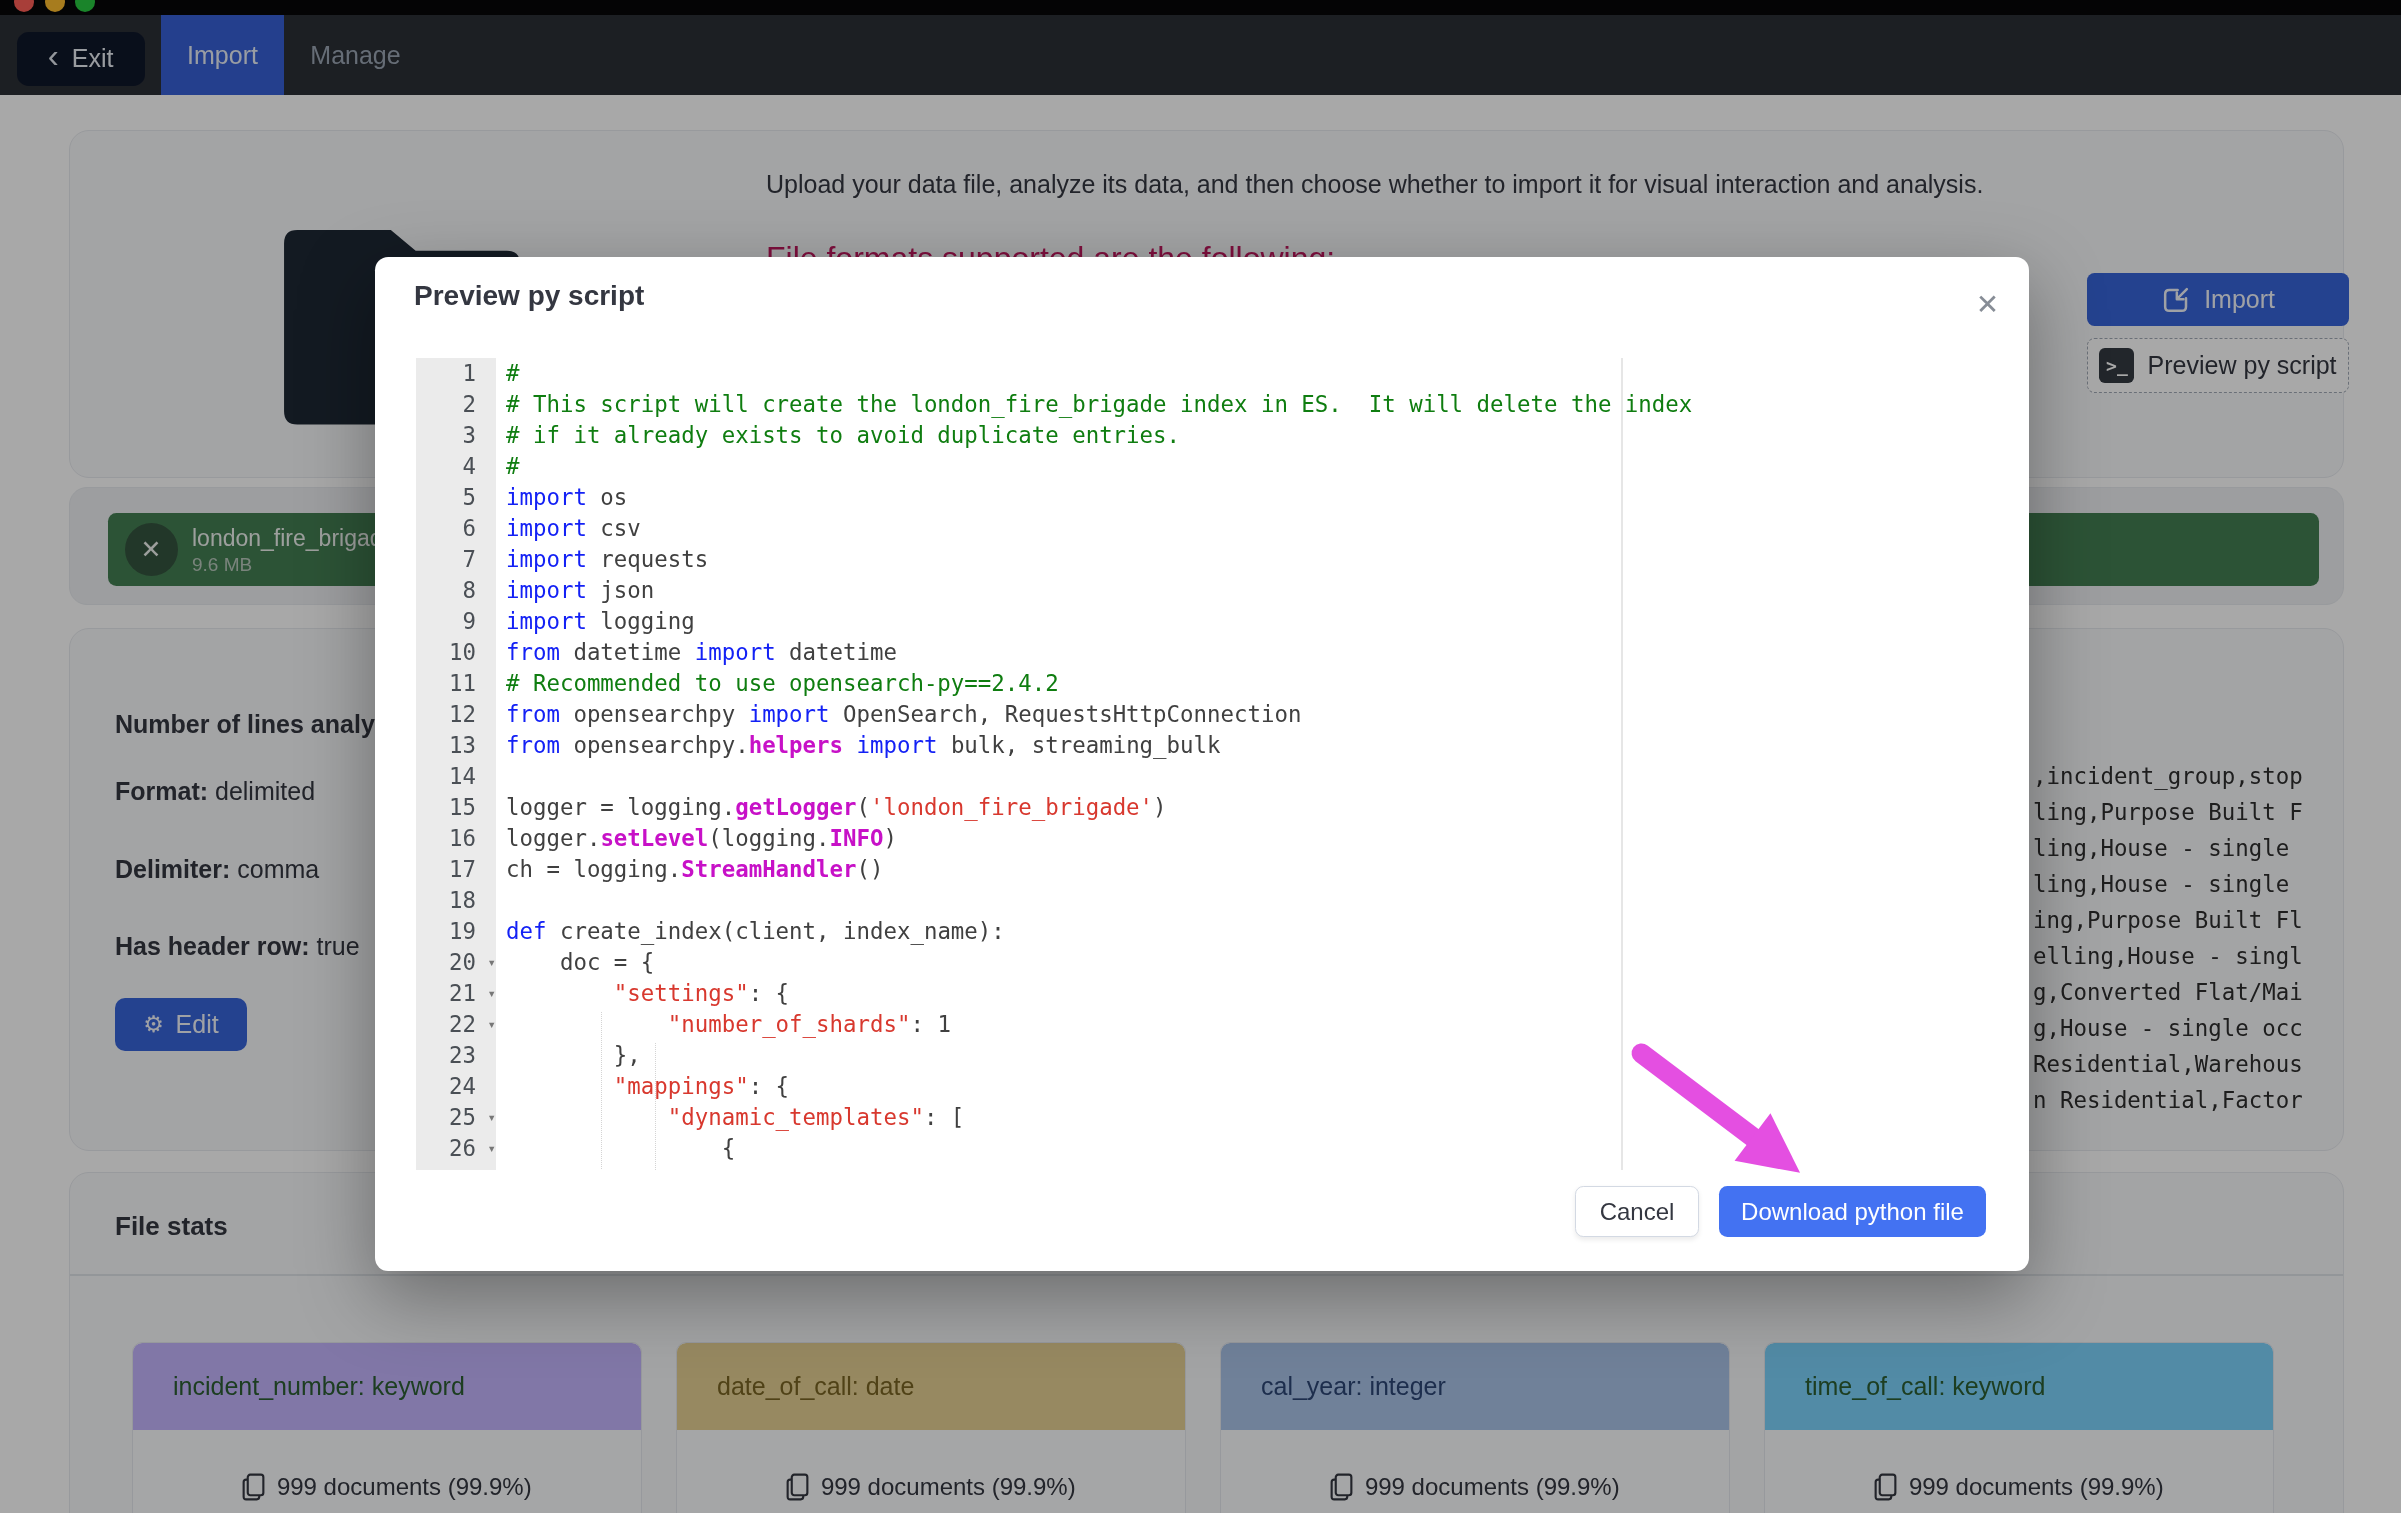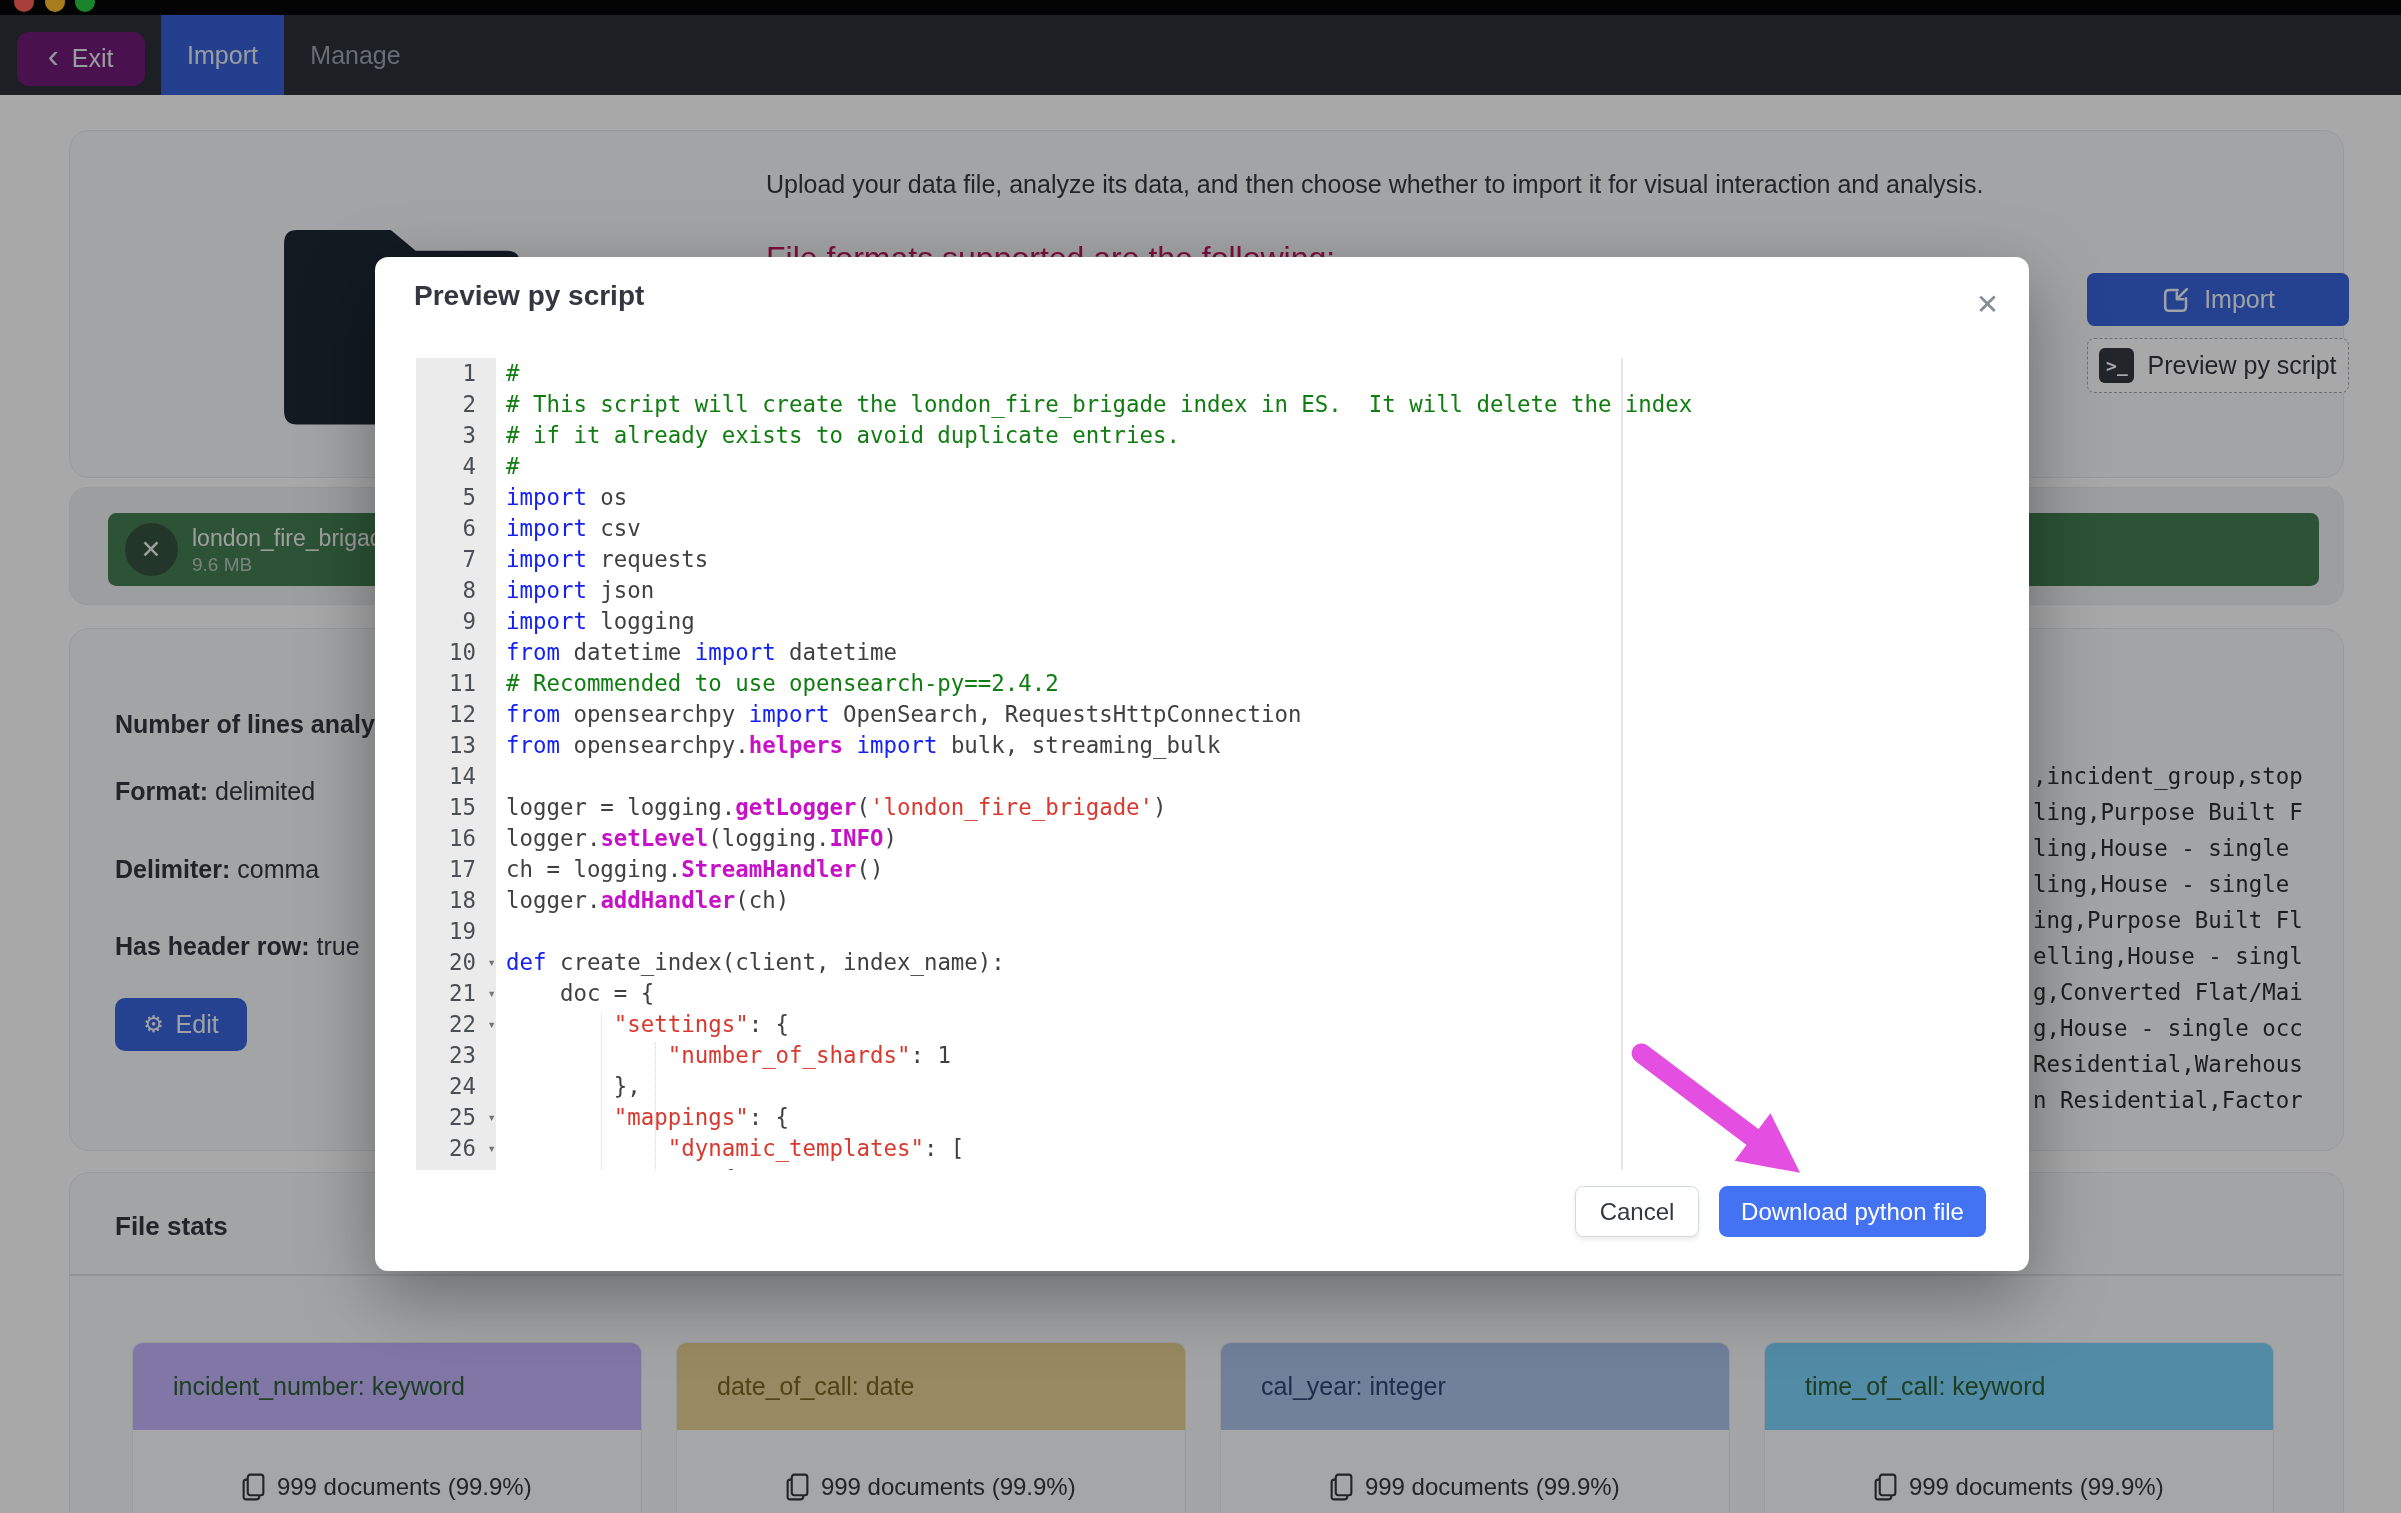--- a/index.html
+++ b/index.html
@@ -10,21 +10,21 @@
   
   #titlebar { left:0; top:0; width:2401px; height:15px; background:#070708; z-index:5; }
   .light { position:absolute; top:-8.3px; width:20px; height:20px; border-radius:50%; }
   #light-red { left:14px; background:#ff5f57; }
   #light-yellow { left:45px; background:#febc2e; }
   #light-green { left:75px; background:#28c840; }
 
   
   #navbar { left:0; top:15px; width:2401px; height:80px; background:#2b2f36; z-index:5; }
   #exit-btn { left:16.6px; top:16.6px; width:128px; height:54px; border-radius:11.6px;
-              background:#701a75; color:#e9edf3; font-size:25px; display:flex;
+              background:#0f172a; color:#e9edf3; font-size:25px; display:flex;
               align-items:center; justify-content:center; gap:13.2px; }
   #exit-chevron { font-size:33px; line-height:0; margin-top:-5px; color:#dfe4ec; }
   #tab-import { left:161px; top:0; width:123px; height:80px; background:#3760d6;
                 color:#e9eef7; font-size:25px; display:flex; align-items:center; justify-content:center; }
   #tab-manage { left:285px; top:0; width:141px; height:80px; color:#9ba6b4; font-size:25px;
                 display:flex; align-items:center; justify-content:center; }
 
   
   .panel { background:#f8f9fb; border:0.8px solid #e7eaee; border-radius:20px; }
   #hero-panel { left:69px; top:130px; width:2275px; height:348px; }
@@ -288,21 +288,20 @@
         <div class="code-line"><span class="tk-k">import</span><span class="tk-t"> json</span></div>
         <div class="code-line"><span class="tk-k">import</span><span class="tk-t"> logging</span></div>
         <div class="code-line"><span class="tk-k">from</span><span class="tk-t"> datetime </span><span class="tk-k">import</span><span class="tk-t"> datetime</span></div>
         <div class="code-line"><span class="tk-c"># Recommended to use opensearch-py==2.4.2</span></div>
         <div class="code-line"><span class="tk-k">from</span><span class="tk-t"> opensearchpy </span><span class="tk-k">import</span><span class="tk-t"> OpenSearch, RequestsHttpConnection</span></div>
         <div class="code-line"><span class="tk-k">from</span><span class="tk-t"> opensearchpy.</span><span class="tk-m">helpers</span><span class="tk-t"> </span><span class="tk-k">import</span><span class="tk-t"> bulk, streaming_bulk</span></div>
         <div class="code-line"></div>
         <div class="code-line"><span class="tk-t">logger = logging.</span><span class="tk-m">getLogger</span><span class="tk-t">(</span><span class="tk-s">'london_fire_brigade'</span><span class="tk-t">)</span></div>
         <div class="code-line"><span class="tk-t">logger.</span><span class="tk-m">setLevel</span><span class="tk-t">(logging.</span><span class="tk-m">INFO</span><span class="tk-t">)</span></div>
         <div class="code-line"><span class="tk-t">ch = logging.</span><span class="tk-m">StreamHandler</span><span class="tk-t">()</span></div>
-        <div class="code-line"><span class="tk-t">logger.</span><span class="tk-m">addHandler</span><span class="tk-t">(ch)</span></div>
         <div class="code-line"></div>
         <div class="code-line"><span class="tk-k">def</span><span class="tk-t"> create_index(client, index_name):</span></div>
         <div class="code-line"><span class="tk-t">    doc = {</span></div>
         <div class="code-line"><span class="tk-t">        </span><span class="tk-s">"settings"</span><span class="tk-t">: {</span></div>
         <div class="code-line"><span class="tk-t">            </span><span class="tk-s">"number_of_shards"</span><span class="tk-t">: 1</span></div>
         <div class="code-line"><span class="tk-t">        },</span></div>
         <div class="code-line"><span class="tk-t">        </span><span class="tk-s">"mappings"</span><span class="tk-t">: {</span></div>
         <div class="code-line"><span class="tk-t">            </span><span class="tk-s">"dynamic_templates"</span><span class="tk-t">: [</span></div>
         <div class="code-line"><span class="tk-t">                {</span></div>
       </div>

